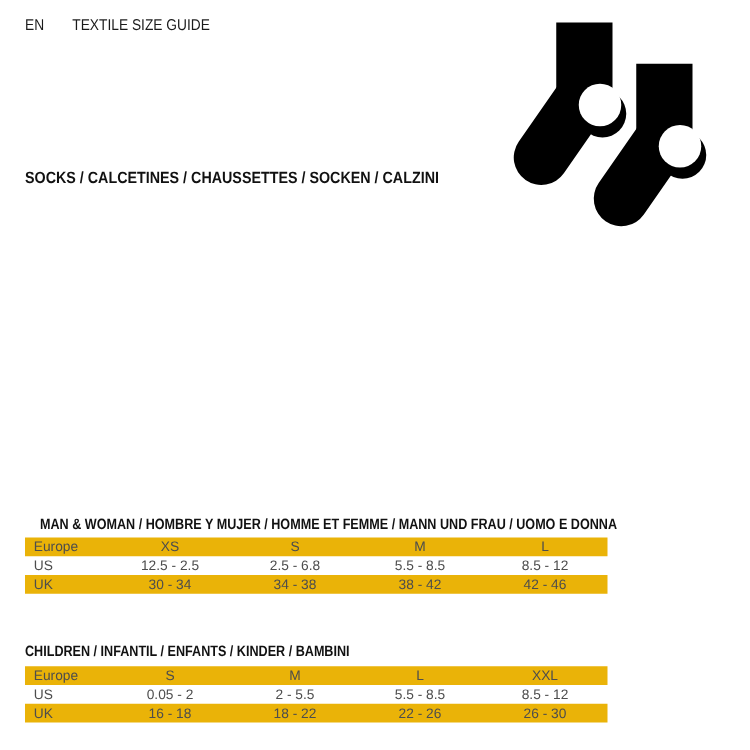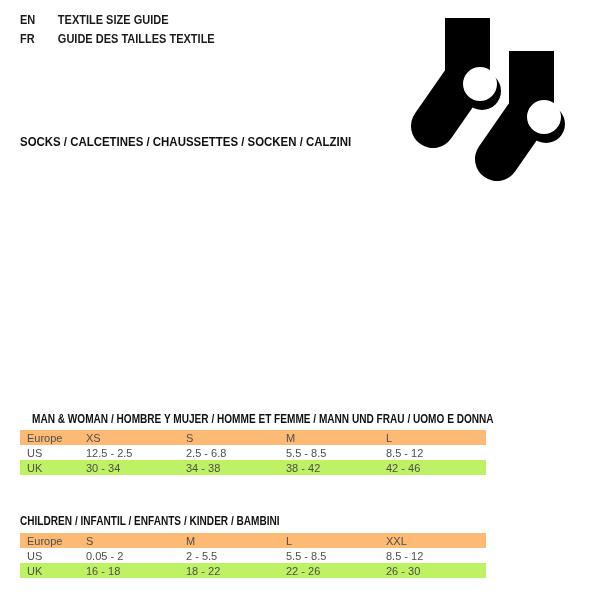--- a/index.html
+++ b/index.html
@@ -6,21 +6,21 @@
   body{
     width:600px;height:600px;position:relative;background:#ffffff;
     font-family:"Liberation Sans","DejaVu Sans",sans-serif;
     color:#1a1a1a;overflow:hidden;
   }
   .condensed{display:inline-block;transform:scaleX(0.88);transform-origin:0 50%;white-space:nowrap;}
   .condensed84{display:inline-block;transform:scaleX(0.84);transform-origin:0 50%;white-space:nowrap;}
 
   
   .lang-block{position:absolute;left:20px;top:11px;}
-  .lang-row{height:19px;line-height:19px;font-size:12.5px;font-weight:bold;}
+  .lang-row{height:19px;line-height:19px;font-size:12.5px;font-weight:normal;}
   .lang-row .inner{display:inline-block;transform:scaleX(0.88);transform-origin:0 50%;white-space:nowrap;}
   .lang-code{display:inline-block;width:43px;}
 
   
   .category-line{
     position:absolute;left:20px;top:108px;height:19px;line-height:19px;
     font-size:13px;font-weight:bold;color:#111;margin-top:24px;
   }
 
   
@@ -29,37 +29,32 @@
   
   .table-title{
     position:absolute;left:20px;font-size:12px;font-weight:bold;
     line-height:12px;color:#111;
   }
   .size-table{position:absolute;left:20px;width:466px;}
   .t-row{
     display:grid;grid-template-columns:66px 100px 100px 100px 100px;
     height:15px;align-items:center;font-size:11px;color:#4d4d4d;
   }
-  .t-row.header{background:#fdba74;}
-  .t-row.alt{background:#bef264;}
-  .t-cell{text-align:left;overflow:hidden;white-space:nowrap;}
+  .t-row.header{background:#eab308;}
+  .t-row.alt{background:#eab308;}
+  .t-cell{text-align:center;overflow:hidden;white-space:nowrap;}
   .t-cell.first{text-align:left;padding-left:7px;}
 </style>
 </head>
 <body>
 
 <div class="lang-block">
   <div class="lang-row">
     <span class="inner">
       <span class="lang-code">EN</span><span>TEXTILE SIZE GUIDE</span>
-    </span>
-  </div>
-  <div class="lang-row">
-    <span class="inner">
-      <span class="lang-code">FR</span><span>GUIDE DES TAILLES TEXTILE</span>
     </span>
   </div>
 </div>
 
 <div class="category-line">
   <span class="condensed">SOCKS / CALCETINES / CHAUSSETTES / SOCKEN / CALZINI</span>
 </div>
 
 <svg class="socks-svg" width="200" height="200" viewBox="0 0 200 200" aria-hidden="true">
 

